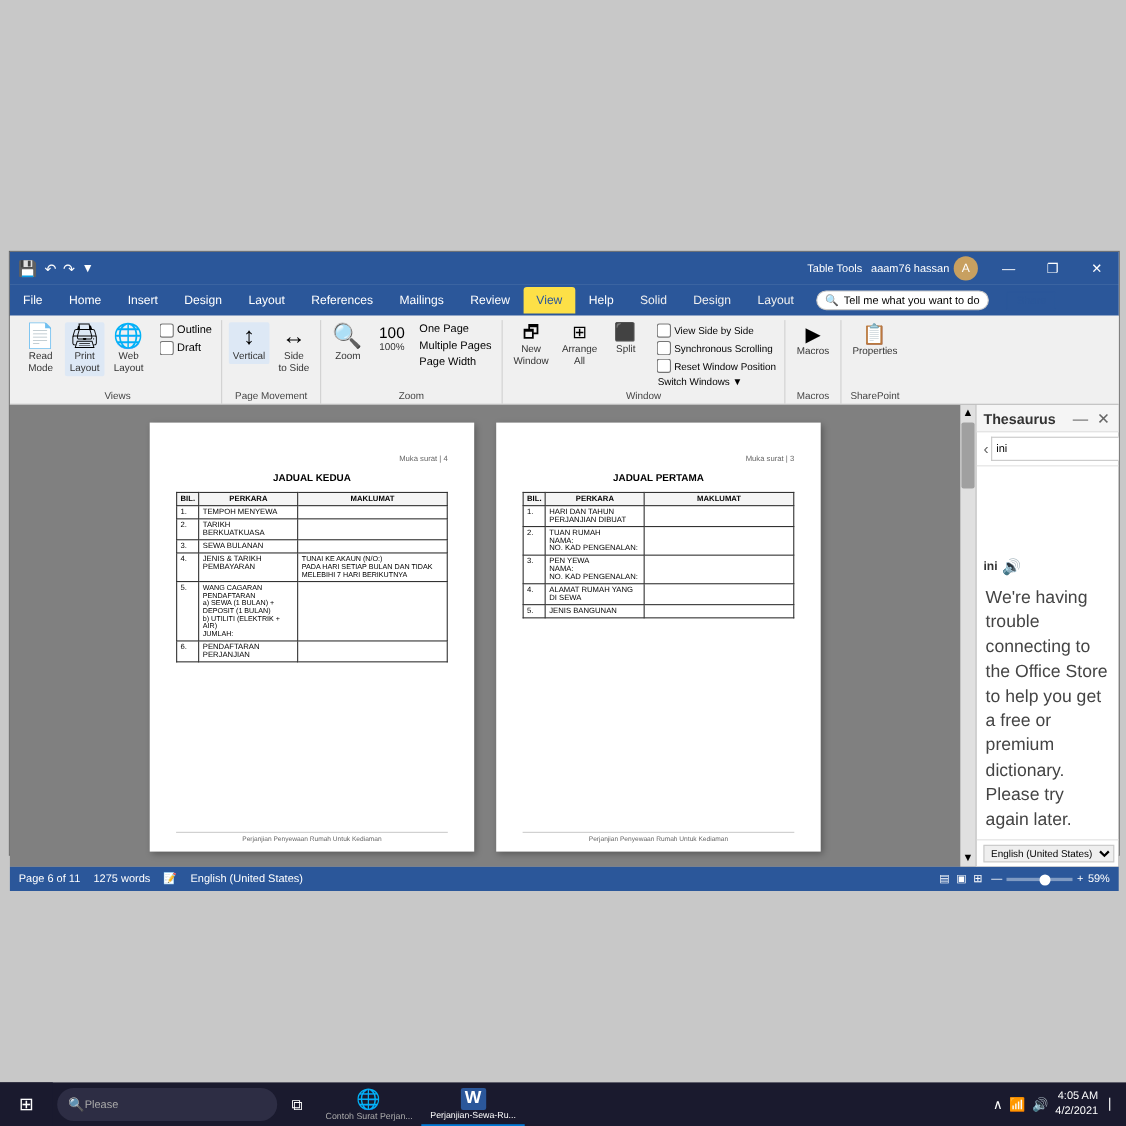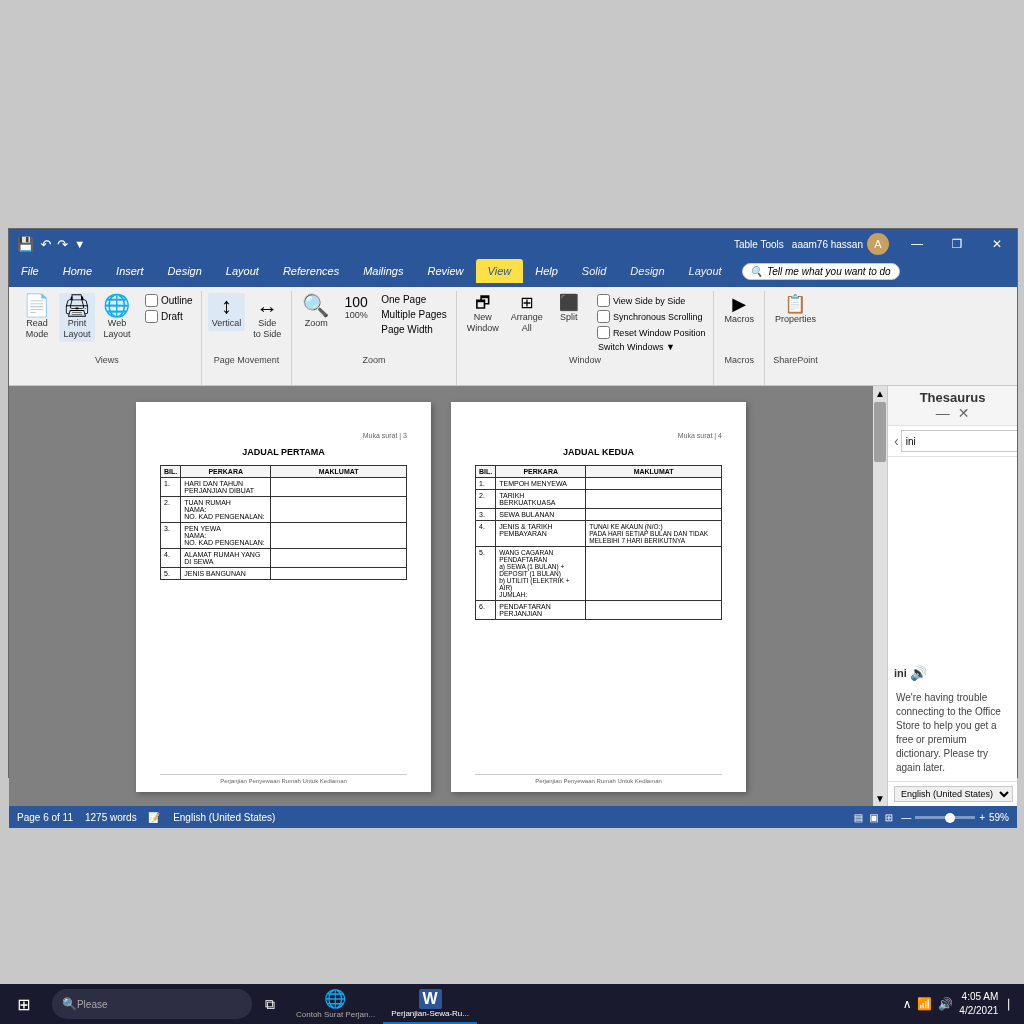--- a/index.html
+++ b/index.html
@@ -15,27 +15,27 @@
 
     
     .word-window { position: absolute; top: 228px; left: 8px; width: 1010px; height: 550px; background: #f0f0f0; border: 1px solid #666; }
 
     
     .title-bar { height: 30px; background: #2b579a; display: flex; align-items: center; color: white; font-size: 12px; }
     .title-bar-left { display: flex; align-items: center; padding: 0 8px; gap: 6px; flex: 1; }
     .title-bar-title { flex: 1; text-align: center; font-size: 12px; }
     .title-bar-controls { display: flex; }
     .title-btn { width: 40px; height: 30px; display: flex; align-items: center; justify-content: center; color: white; font-size: 14px; cursor: pointer; }
-    .ribbon-tabs { display: flex; background: #2b579a; height: 28px; align-items: flex-start; font-style: italic; }
+    .ribbon-tabs { display: flex; background: #2b579a; height: 28px; align-items: center; }
     .ribbon-tab { padding: 4px 12px; color: white; font-size: 11px; cursor: pointer; height: 24px; display: flex; align-items: center; }
     .ribbon-tab.active { background: #fde047; color: #2b579a; border-radius: 3px 3px 0 0; }
     .ribbon-content { background: #f0f0f0; border-bottom: 1px solid #c8c8c8; display: flex; align-items: stretch; padding: 4px 4px 0; min-height: 72px; }
     .ribbon-group { display: flex; flex-direction: column; align-items: center; padding: 0 6px; border-right: 1px solid #d0d0d0; }
     .ribbon-group-content { display: flex; align-items: flex-start; gap: 4px; flex: 1; padding: 2px 0; }
-    .ribbon-group-label { font-size: 9px; color: #444; padding-bottom: 20px; text-align: center; }
+    .ribbon-group-label { font-size: 9px; color: #444; padding-bottom: 2px; text-align: center; }
     .ribbon-btn { display: flex; flex-direction: column; align-items: center; cursor: pointer; padding: 2px 4px; border-radius: 2px; min-width: 36px; }
     .ribbon-btn .icon { font-size: 22px; line-height: 1; }
     .ribbon-btn .label { font-size: 9px; color: #333; text-align: center; line-height: 1.2; margin-top: 1px; }
     .ribbon-btn-small { display: flex; flex-direction: column; padding: 1px 3px; cursor: pointer; border-radius: 2px; font-size: 10px; }
     .ribbon-check { display: flex; align-items: center; gap: 3px; font-size: 10px; cursor: pointer; padding: 1px 2px; }
     .ribbon-checks { display: flex; flex-direction: column; gap: 1px; }
     .tell-me { display: flex; align-items: center; background: white; border: 1px solid #c8c8c8; border-radius: 12px; padding: 2px 8px; margin: 4px 8px; flex: 0 0 auto; font-size: 10px; gap: 4px; }
     .share-btn { color: #2b579a; font-size: 10px; padding: 2px 8px; border: 1px solid #2b579a; border-radius: 2px; cursor: pointer; margin: auto 8px; }
 
     
@@ -49,30 +49,30 @@
     .doc-table th { background: #f5f5f5; font-weight: bold; text-align: center; }
     .col-bil { width: 18px; }
     .col-perkara { width: 90px; }
     .col-maklumat { width: auto; }
     .page-footer { position: absolute; bottom: 8px; left: 24px; right: 24px; border-top: 1px solid #ccc; padding-top: 3px; font-size: 6px; color: #666; text-align: center; }
     .scrollbar-v { width: 14px; background: #e0e0e0; display: flex; flex-direction: column; }
     .scrollbar-thumb { background: #a0a0a0; width: 12px; margin: 1px; height: 60px; border-radius: 2px; }
 
     
     .thesaurus-panel { width: 130px; background: white; border-left: 1px solid #c8c8c8; display: flex; flex-direction: column; }
-    .thesaurus-header { display: flex; align-items: center; justify-content: space-between; padding: 4px 6px; border-bottom: 1px solid #e0e0e0; background: #f5f5f5; flex-direction: column; }
+    .thesaurus-header { display: flex; align-items: center; justify-content: space-between; padding: 4px 6px; border-bottom: 1px solid #e0e0e0; background: #f5f5f5; }
     .thesaurus-title { font-size: 13px; font-weight: 600; color: #333; }
     .thesaurus-controls { display: flex; gap: 4px; }
     .thesaurus-btn { font-size: 14px; color: #666; cursor: pointer; padding: 0 2px; }
     .thesaurus-search-bar { display: flex; align-items: center; padding: 4px 6px; border-bottom: 1px solid #e0e0e0; }
     .thesaurus-search-input { flex: 1; border: 1px solid #c8c8c8; border-right: none; font-size: 10px; padding: 2px 4px; height: 22px; }
     .thesaurus-no-result { padding: 8px; font-size: 10px; color: #444; }
     .thesaurus-word { padding: 4px 6px; display: flex; align-items: center; gap: 4px; font-size: 11px; font-weight: 600; color: #333; }
     .thesaurus-word-sound { font-size: 14px; color: #2b579a; cursor: pointer; }
-    .thesaurus-error { padding: 6px 8px; font-size: 10px; color: #444; line-height: 1.4; }
+    .thesaurus-error { padding: 6px 8px; font-size: 16px; color: #444; line-height: 1.4; }
     .thesaurus-lang { padding: 4px 6px; border-top: 1px solid #e0e0e0; display: flex; align-items: center; gap: 4px; }
     .thesaurus-lang-select { font-size: 9px; border: 1px solid #c8c8c8; padding: 1px 2px; flex: 1; }
 
     
     .status-bar { height: 22px; background: #2b579a; display: flex; align-items: center; color: white; font-size: 10px; padding: 0 8px; }
     .status-left { display: flex; gap: 12px; align-items: center; flex: 1; }
     .status-right { display: flex; gap: 8px; align-items: center; }
     .status-zoom { display: flex; align-items: center; gap: 4px; }
     .zoom-slider { width: 60px; height: 3px; background: rgba(255,255,255,0.4); position: relative; }
     .zoom-thumb { width: 10px; height: 10px; background: white; border-radius: 50%; position: absolute; top: -3px; left: 50%; }
@@ -250,110 +250,110 @@
       <div class="ribbon-group-label">SharePoint</div>
     </div>
   </div>
 
   <div class="doc-area">
 
     <div class="doc-scroll">
 
       <div class="page">
         <div class="page-num">
-          <span>Muka surat | 3</span>
+          <span>Muka surat | 4</span>
         </div>
         <div class="page-title">
-          <span>JADUAL PERTAMA</span>
+          <span>JADUAL KEDUA</span>
         </div>
         <table class="doc-table">
           <thead>
             <tr>
               <th class="col-bil">BIL.</th>
               <th class="col-perkara">PERKARA</th>
               <th class="col-maklumat">MAKLUMAT</th>
             </tr>
           </thead>
           <tbody>
             <tr>
               <td>1.</td>
-              <td>HARI DAN TAHUN PERJANJIAN DIBUAT</td>
+              <td>TEMPOH MENYEWA</td>
               <td></td>
             </tr>
             <tr>
               <td>2.</td>
-              <td>TUAN RUMAH<br>NAMA:<br>NO. KAD PENGENALAN:</td>
+              <td>TARIKH BERKUATKUASA</td>
               <td></td>
             </tr>
             <tr>
               <td>3.</td>
-              <td>PEN YEWA<br>NAMA:<br>NO. KAD PENGENALAN:</td>
+              <td>SEWA BULANAN</td>
               <td></td>
             </tr>
             <tr>
               <td>4.</td>
-              <td>ALAMAT RUMAH YANG DI SEWA</td>
-              <td></td>
+              <td>JENIS &amp; TARIKH PEMBAYARAN</td>
+              <td style="font-size:6.5px;">TUNAI KE AKAUN (N/O:)<br>PADA HARI SETIAP BULAN DAN TIDAK MELEBIHI 7 HARI BERIKUTNYA</td>
             </tr>
             <tr>
               <td>5.</td>
-              <td>JENIS BANGUNAN</td>
+              <td style="font-size:6.5px;">WANG CAGARAN PENDAFTARAN<br>a) SEWA (1 BULAN) + DEPOSIT (1 BULAN)<br>b) UTILITI (ELEKTRIK + AIR)<br>JUMLAH:</td>
+              <td></td>
+            </tr>
+            <tr>
+              <td>6.</td>
+              <td>PENDAFTARAN PERJANJIAN</td>
               <td></td>
             </tr>
           </tbody>
         </table>
         <div class="page-footer">
           <span>Perjanjian Penyewaan Rumah Untuk Kediaman</span>
         </div>
       </div>
 
       <div class="page">
         <div class="page-num">
-          <span>Muka surat | 4</span>
+          <span>Muka surat | 3</span>
         </div>
         <div class="page-title">
-          <span>JADUAL KEDUA</span>
+          <span>JADUAL PERTAMA</span>
         </div>
         <table class="doc-table">
           <thead>
             <tr>
               <th class="col-bil">BIL.</th>
               <th class="col-perkara">PERKARA</th>
               <th class="col-maklumat">MAKLUMAT</th>
             </tr>
           </thead>
           <tbody>
             <tr>
               <td>1.</td>
-              <td>TEMPOH MENYEWA</td>
+              <td>HARI DAN TAHUN PERJANJIAN DIBUAT</td>
               <td></td>
             </tr>
             <tr>
               <td>2.</td>
-              <td>TARIKH BERKUATKUASA</td>
+              <td>TUAN RUMAH<br>NAMA:<br>NO. KAD PENGENALAN:</td>
               <td></td>
             </tr>
             <tr>
               <td>3.</td>
-              <td>SEWA BULANAN</td>
+              <td>PEN YEWA<br>NAMA:<br>NO. KAD PENGENALAN:</td>
               <td></td>
             </tr>
             <tr>
               <td>4.</td>
-              <td>JENIS &amp; TARIKH PEMBAYARAN</td>
-              <td style="font-size:6.5px;">TUNAI KE AKAUN (N/O:)<br>PADA HARI SETIAP BULAN DAN TIDAK MELEBIHI 7 HARI BERIKUTNYA</td>
+              <td>ALAMAT RUMAH YANG DI SEWA</td>
+              <td></td>
             </tr>
             <tr>
               <td>5.</td>
-              <td style="font-size:6.5px;">WANG CAGARAN PENDAFTARAN<br>a) SEWA (1 BULAN) + DEPOSIT (1 BULAN)<br>b) UTILITI (ELEKTRIK + AIR)<br>JUMLAH:</td>
-              <td></td>
-            </tr>
-            <tr>
-              <td>6.</td>
-              <td>PENDAFTARAN PERJANJIAN</td>
+              <td>JENIS BANGUNAN</td>
               <td></td>
             </tr>
           </tbody>
         </table>
         <div class="page-footer">
           <span>Perjanjian Penyewaan Rumah Untuk Kediaman</span>
         </div>
       </div>
     </div>
 

